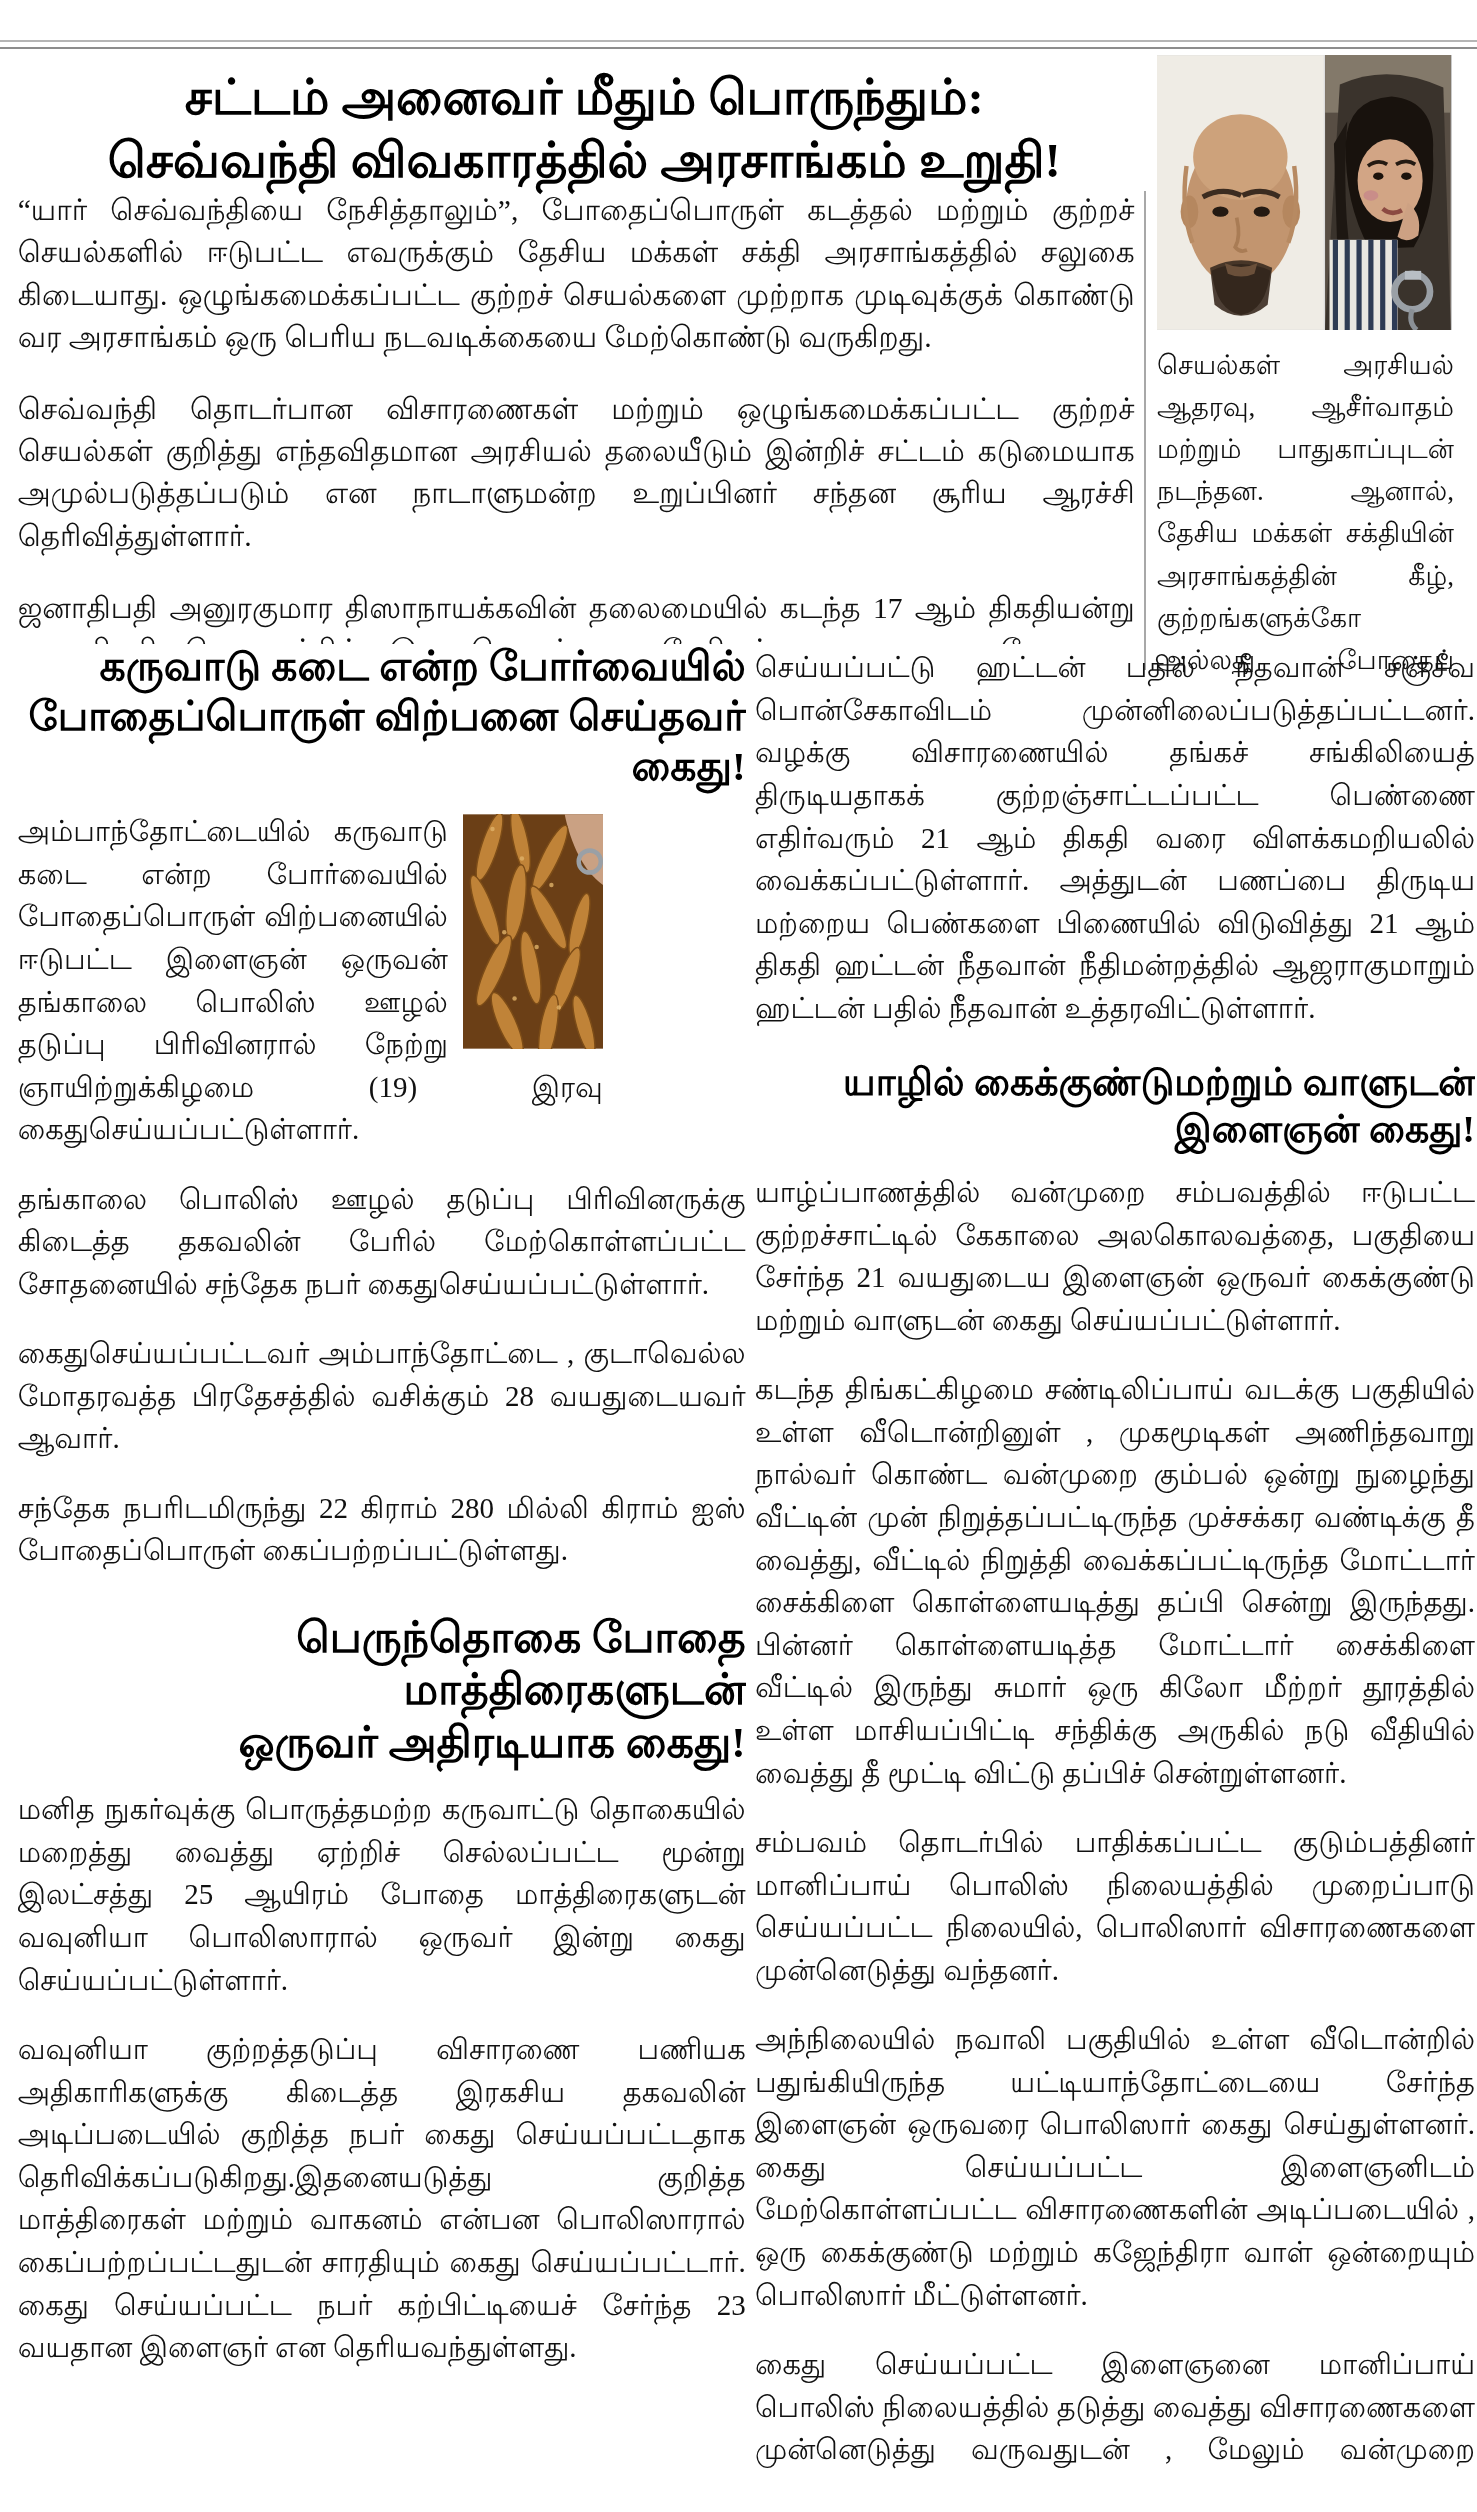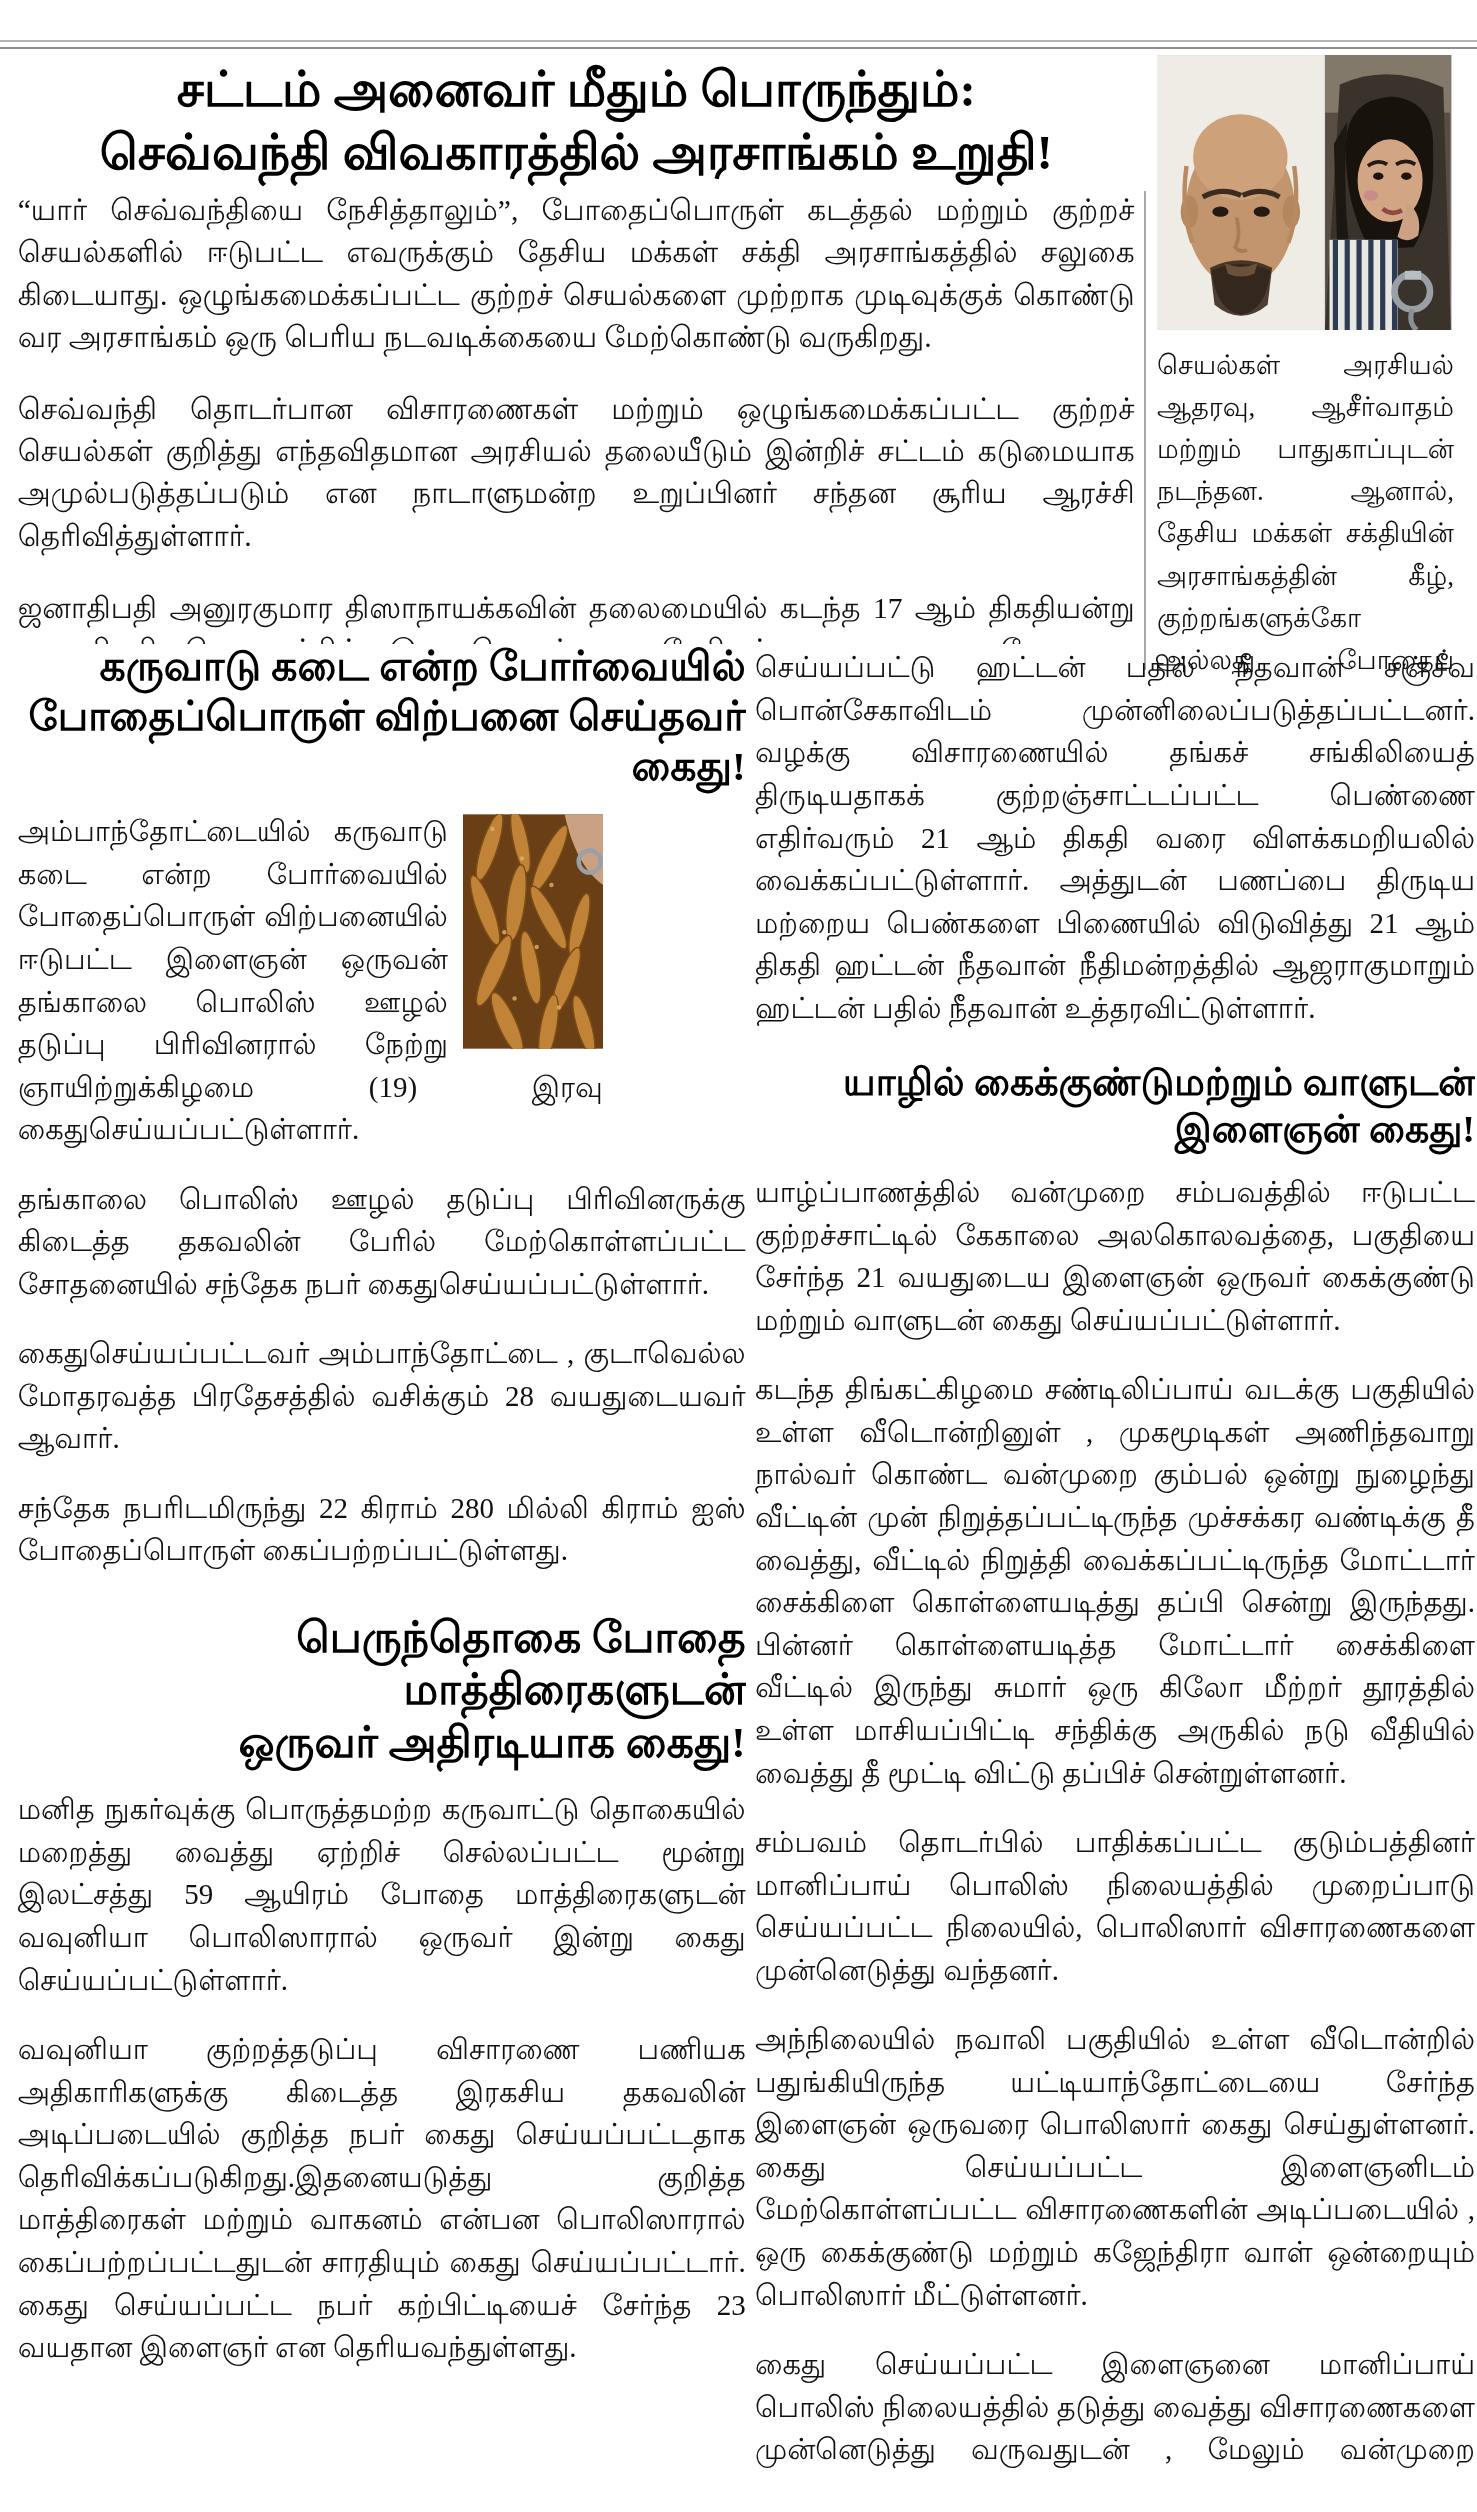--- a/index.html
+++ b/index.html
@@ -6,21 +6,21 @@
   .page{
     position:relative;width:1478px;height:2512px;background:#ffffff;
     font-family:"Liberation Serif","DejaVu Serif",serif;color:#111;
     overflow:hidden;margin:0 auto;
   }
   .rule{position:absolute;left:0;width:1478px;background:#b5b5b5;}
   .rule1{top:40px;height:1.5px;}
   .rule2{top:47px;height:2.2px;background:#8d8d8d;}
 
   .main-headline{
-    position:absolute;left:14.8px;top:59px;width:1123px;margin:0;
+    position:absolute;left:14.8px;top:59px;width:1123px;margin:8px;
     text-align:center;font-size:49px;line-height:1.28;font-weight:700;color:#000;
   }
 
   .photo-strip{
     position:absolute;left:1157px;top:55px;width:294px;height:275px;
     display:flex;gap:1.5px;background:#ddd;border-right:1.5px solid #c9c9c9;
   }
   .photo-strip svg{display:block;height:100%;}
 
   .lead{
@@ -159,21 +159,21 @@
     </div>
 
     <p>தங்காலை பொலிஸ் ஊழல் தடுப்பு பிரிவினருக்கு கிடைத்த தகவலின் பேரில் மேற்கொள்ளப்பட்ட சோதனையில் சந்தேக நபர் கைதுசெய்யப்பட்டுள்ளார்.</p>
     <p>கைதுசெய்யப்பட்டவர் அம்பாந்தோட்டை , குடாவெல்ல மோதரவத்த பிரதேசத்தில் வசிக்கும் 28 வயதுடையவர் ஆவார்.</p>
     <p>சந்தேக நபரிடமிருந்து 22 கிராம் 280 மில்லி கிராம் ஐஸ் போதைப்பொருள் கைப்பற்றப்பட்டுள்ளது.</p>
 
     <h2 class="art-head art2-head">
       <span>பெருந்தொகை போதை மாத்திரைகளுடன்</span><br>
       <span>ஒருவர் அதிரடியாக கைது!</span>
     </h2>
-    <p>மனித நுகர்வுக்கு பொருத்தமற்ற கருவாட்டு தொகையில் மறைத்து வைத்து ஏற்றிச் செல்லப்பட்ட மூன்று இலட்சத்து 59 ஆயிரம் போதை மாத்திரைகளுடன் வவுனியா பொலிஸாரால் ஒருவர் இன்று கைது செய்யப்பட்டுள்ளார்.</p>
+    <p>மனித நுகர்வுக்கு பொருத்தமற்ற கருவாட்டு தொகையில் மறைத்து வைத்து ஏற்றிச் செல்லப்பட்ட மூன்று இலட்சத்து 25 ஆயிரம் போதை மாத்திரைகளுடன் வவுனியா பொலிஸாரால் ஒருவர் இன்று கைது செய்யப்பட்டுள்ளார்.</p>
     <p>வவுனியா குற்றத்தடுப்பு விசாரணை பணியக அதிகாரிகளுக்கு கிடைத்த இரகசிய தகவலின் அடிப்படையில் குறித்த நபர் கைது செய்யப்பட்டதாக தெரிவிக்கப்படுகிறது.இதனையடுத்து குறித்த மாத்திரைகள் மற்றும் வாகனம் என்பன பொலிஸாரால் கைப்பற்றப்பட்டதுடன் சாரதியும் கைது செய்யப்பட்டார். கைது செய்யப்பட்ட நபர் கற்பிட்டியைச் சேர்ந்த 23 வயதான இளைஞர் என தெரியவந்துள்ளது.</p>
 
   </div>
 
   <div class="col right-col">
 
     <p>செய்யப்பட்டு ஹட்டன் பதில் நீதவான் சஞ்சீவ பொன்சேகாவிடம் முன்னிலைப்படுத்தப்பட்டனர். வழக்கு விசாரணையில் தங்கச் சங்கிலியைத் திருடியதாகக் குற்றஞ்சாட்டப்பட்ட பெண்ணை எதிர்வரும் 21 ஆம் திகதி வரை விளக்கமறியலில் வைக்கப்பட்டுள்ளார். அத்துடன் பணப்பை திருடிய மற்றைய பெண்களை பிணையில் விடுவித்து 21 ஆம் திகதி ஹட்டன் நீதவான் நீதிமன்றத்தில் ஆஜராகுமாறும் ஹட்டன் பதில் நீதவான் உத்தரவிட்டுள்ளார்.</p>
 
     <h2 class="art-head r1-head">
       <span>யாழில் கைக்குண்டுமற்றும் வாளுடன் இளைஞன் கைது!</span>

